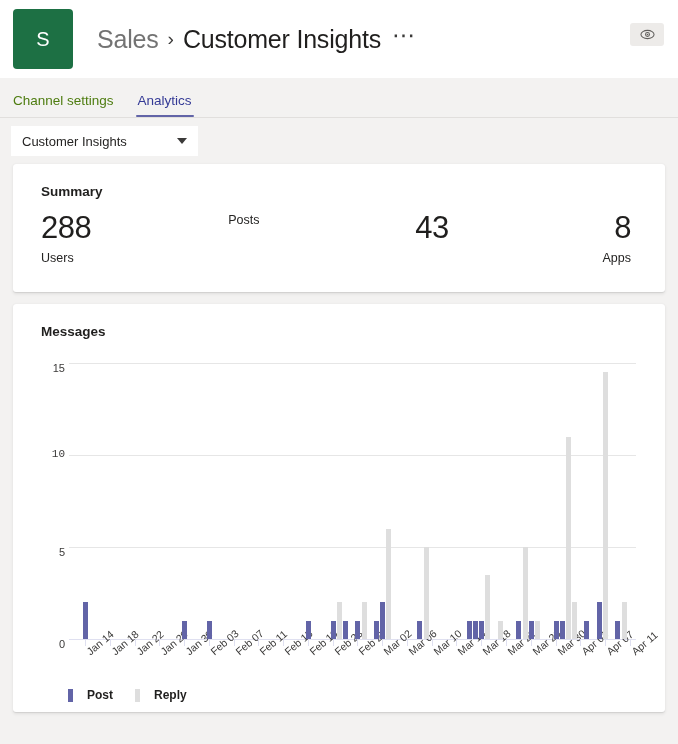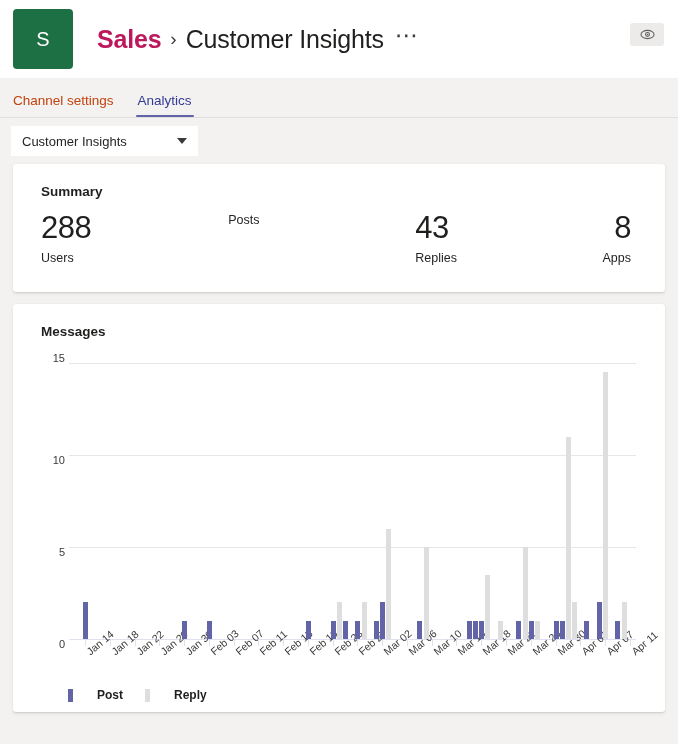--- a/index.html
+++ b/index.html
@@ -31,22 +31,22 @@
     flex: 0 0 auto;
   }
   .title-block {
     display: flex;
     align-items: center;
     margin-left: 24px;
     gap: 9px;
   }
   .team-name {
     font-size: 25px;
-    font-weight: bold;
-    color: #be185d;
+    font-weight: normal;
+    color: #737373;
     letter-spacing: -0.2px;
   }
   .chev-sep {
     font-size: 19px;
     color: #3b3a39;
     font-weight: 300;
   }
   .channel-name {
     font-size: 25px;
     font-weight: 400;
@@ -75,21 +75,21 @@
     background: #f3f2f1;
     height: 40px;
     display: flex;
     align-items: flex-end;
     padding-left: 11px;
     gap: 20px;
     border-bottom: 1px solid #e1dfdd;
   }
   .tab {
     font-size: 13.5px;
-    color: #c2410c;
+    color: #4d7c0f;
     padding: 0 2px 9px 2px;
     position: relative;
   }
   .tab.active { color: #343a96; }
   .tab.active::after {
     content: "";
     position: absolute;
     left: 0; right: 0; bottom: 0;
     height: 2.5px;
     background: #6264a7;
@@ -229,21 +229,21 @@
 
   .legend {
     position: absolute;
     left: 55px;
     bottom: 10px;
     display: flex;
     align-items: center;
     gap: 22px;
   }
   .legend-item {
-    display: flex; align-items: center; gap: 24px;
+    display: flex; align-items: center; gap: 14px;
     font-size: 12px;
     font-weight: bold;
     color: #201f1e;
   }
   .swatch { width: 5px; height: 13px; display: inline-block; }
 </style>
 </head>
 <body>
 
 <div class="header">
@@ -286,41 +286,40 @@
   <div class="kpis">
     <div class="kpi">
       <div class="kpi-value">288</div>
       <div class="kpi-label">Users</div>
     </div>
     <div class="kpi">
       <div class="kpi-label">Posts</div>
     </div>
     <div class="kpi">
       <div class="kpi-value">43</div>
-      <div class="kpi-label">Replies</div>
     </div>
     <div class="kpi">
       <div class="kpi-value">8</div>
       <div class="kpi-label">Apps</div>
     </div>
   </div>
 </div>
 
 <div class="card chart-card">
   <div class="card-title">Messages</div>
   <div class="plot-wrap">
     <div class="plot" id="plot">
         <div class="axisline" style="top: 286px;"></div>
         <div class="ytick" style="top: 291px;">0</div>
         <div class="gridline" style="top: 194px;"></div>
         <div class="ytick" style="top: 199px;">5</div>
         <div class="gridline" style="top: 102px;"></div>
-        <div class="ytick" style="top: 107px;">10</div>
+        <div class="ytick" style="top: 101px; font-family: Liberation Mono, monospace;">10</div>
         <div class="gridline" style="top: 10px;"></div>
-        <div class="ytick" style="top: 5px;">15</div>
+        <div class="ytick" style="top: 15px;">15</div>
         <div class="xtickmark" style="left: 72px; top: 286px;"></div>
         <div class="xlabel" style="left: 71px; top: 295px;">Jan 14</div>
         <div class="xtickmark" style="left: 96.764px; top: 286px;"></div>
         <div class="xlabel" style="left: 95.764px; top: 295px;">Jan 18</div>
         <div class="xtickmark" style="left: 121.528px; top: 286px;"></div>
         <div class="xlabel" style="left: 120.528px; top: 295px;">Jan 22</div>
         <div class="xtickmark" style="left: 146.292px; top: 286px;"></div>
         <div class="xlabel" style="left: 145.292px; top: 295px;">Jan 26</div>
         <div class="xtickmark" style="left: 171.056px; top: 286px;"></div>
         <div class="xlabel" style="left: 170.056px; top: 295px;">Jan 30</div>

